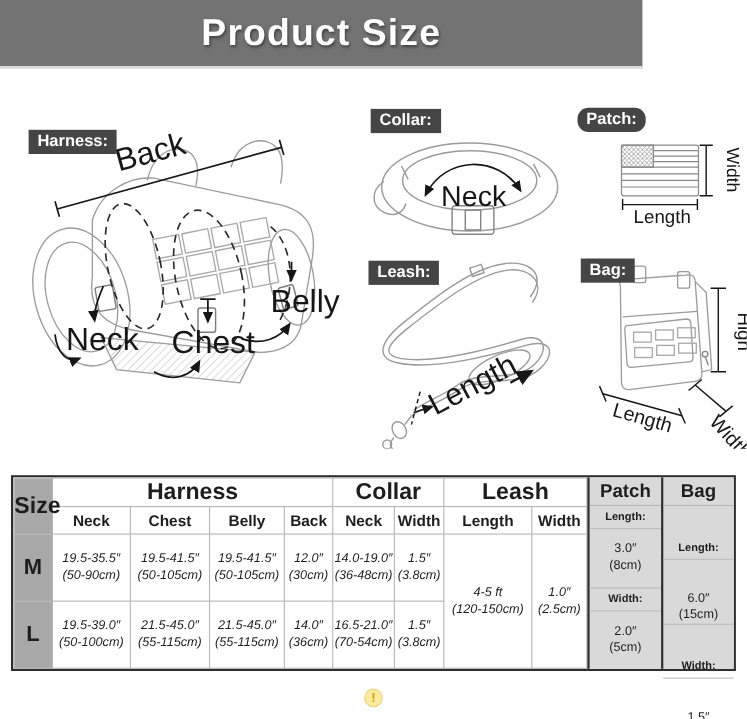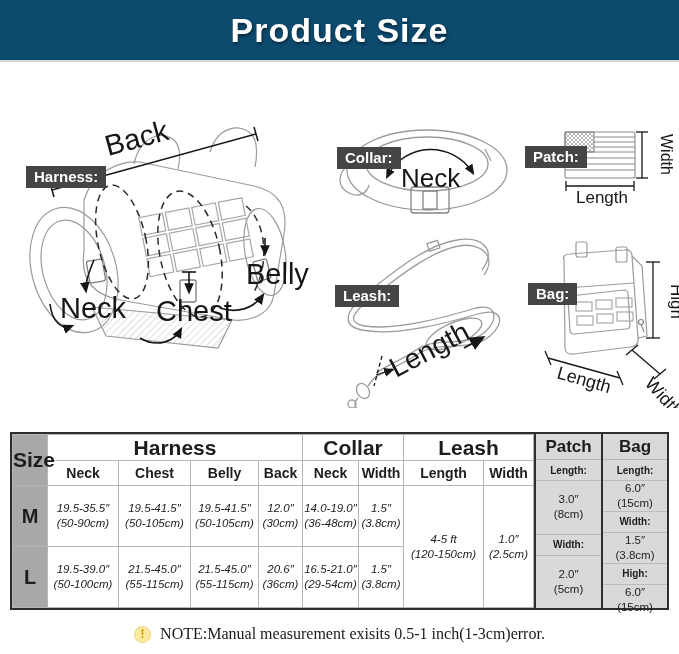--- a/index.html
+++ b/index.html
@@ -4,34 +4,34 @@
 <style>
   * { margin:0; padding:0; box-sizing:border-box; }
   html,body { background:#ffffff; }
   .page {
     position:relative; width:679px; height:654px; overflow:hidden;
     background:#ffffff; font-family:"Liberation Sans", sans-serif;
   }
 
   
   .banner {
-    position:absolute; left:0; top:0; width:679px; height:62px;
-    background:#0c4a6e; border-bottom:2px solid #d9d9d9;
+    position:absolute; left:0; top:0; width:584px; height:62px;
+    background:#737373; border-bottom:2px solid #d9d9d9;
     display:flex; align-items:center; justify-content:center;
   }
   .banner h1 {
     color:#ffffff; font-size:34px; font-weight:bold; letter-spacing:1px;
     text-shadow:1px 2px 3px rgba(0,0,0,0.45);
   }
 
   
   .fig { position:absolute; }
   .tag {
     position:absolute; background:#454545; color:#ffffff;
-    font-size:15px; font-weight:bold; padding:2px 8px 3px 8px; z-index:3;margin-top:48px;
+    font-size:15px; font-weight:bold; padding:2px 8px 3px 8px; z-index:3;
   }
   .fig svg { position:absolute; left:0; top:0; }
   .fig-harness { left:22px; top:112px; width:292px; height:258px; }
   .fig-collar  { left:335px; top:95px;  width:180px; height:128px; }
   .fig-patch   { left:520px; top:92px;  width:159px; height:118px; }
   .fig-leash   { left:330px; top:228px; width:190px; height:180px; }
   .fig-bag     { left:522px; top:226px; width:157px; height:182px; }
 
   svg text.ann {
     font-family:"Liberation Sans", sans-serif; fill:#161616; font-weight:normal;
@@ -57,21 +57,21 @@
     background:#a8a8a8; color:#ffffff; font-weight:bold; font-size:20px;
     border:1px solid #b5b5b5;
   }
   td.gray.size-corner { font-size:21px; }
 
   .shade-col {
     background:#d9d9d9; border-left:2px solid #2e2e2e;
     display:flex; flex-direction:column;
   }
   .shade-patch { flex:0 0 67px; }
-  .shade-bag   { flex:1 1 auto; }
+  .shade-bag   { flex:1 1 auto;gap:28px; }
   .shade-head {
     flex:0 0 26px; display:flex; align-items:center; justify-content:center;
     font-size:17px; font-weight:bold; color:#1d1d1d;
     border-bottom:1px solid #b5b5b5;
   }
   .shade-label {
     flex:0 0 21px; display:flex; align-items:center; justify-content:center;
     font-size:10px; font-weight:bold; color:#1d1d1d;
     border-bottom:1px solid #bcbcbc;
   }
@@ -190,21 +190,21 @@
         <rect x="88" y="96" width="14" height="18" stroke="#858585"></rect>
         <line x1="30" y1="56" x2="36" y2="68"></line>
         <line x1="150" y1="54" x2="156" y2="66"></line>
       </g>
       <path d="M52,82 C70,46 118,46 138,78" stroke="#161616" fill="none" stroke-width="1.5" marker-start="url(#ah-c)" marker-end="url(#ah-c)"></path>
       <text class="ann" x="66" y="92" font-size="26">Neck</text>
     </svg>
   </div>
 
   <div class="fig fig-patch">
-    <span class="tag" style="left:5px; top:6px;">Patch:</span>
+    <span class="tag" style="left:5px; top:6px;border-radius:10px;">Patch:</span>
     <svg width="159" height="118" viewBox="0 0 159 118">
       <defs>
         <pattern id="crossp" width="4" height="4" patternUnits="userSpaceOnUse">
           <path d="M0,0 L4,4 M4,0 L0,4" stroke="#9b9b9b" stroke-width="0.7"></path>
         </pattern>
       </defs>
       <g stroke="#8a8a8a" fill="none" stroke-width="1.1">
         <rect x="45" y="40" width="70" height="46" rx="2" fill="#ffffff"></rect>
         <rect x="45" y="40" width="29" height="20" fill="url(#crossp)"></rect>
         <line x1="74" y1="45" x2="115" y2="45"></line>
@@ -343,24 +343,24 @@
 (2.5cm)</td>
         </tr>
         <tr class="r-data">
           <td class="gray">L</td>
           <td class="cell">19.5-39.0″
 (50-100cm)</td>
           <td class="cell">21.5-45.0″
 (55-115cm)</td>
           <td class="cell">21.5-45.0″
 (55-115cm)</td>
-          <td class="cell">20.6″
+          <td class="cell">14.0″
 (36cm)</td>
           <td class="cell">16.5-21.0″
-(29-54cm)</td>
+(70-54cm)</td>
           <td class="cell">1.5″
 (3.8cm)</td>
         </tr>
       </tbody>
     </table>
 
     <div class="shade-col shade-patch">
       <div class="shade-head">Patch</div>
       <div class="shade-label">Length:</div>
       <div class="shade-val">3.0″
@@ -379,16 +379,15 @@
       <div class="shade-val">1.5″
 (3.8cm)</div>
       <div class="shade-label">High:</div>
       <div class="shade-val">6.0″
 (15cm)</div>
     </div>
   </div>
 
   <div class="note-row">
     <span class="note-icon">!</span>
-    <span class="note-text">NOTE:Manual measurement exisits 0.5-1 inch(1-3cm)error.</span>
   </div>
 
 </div>
 
 </body></html>

